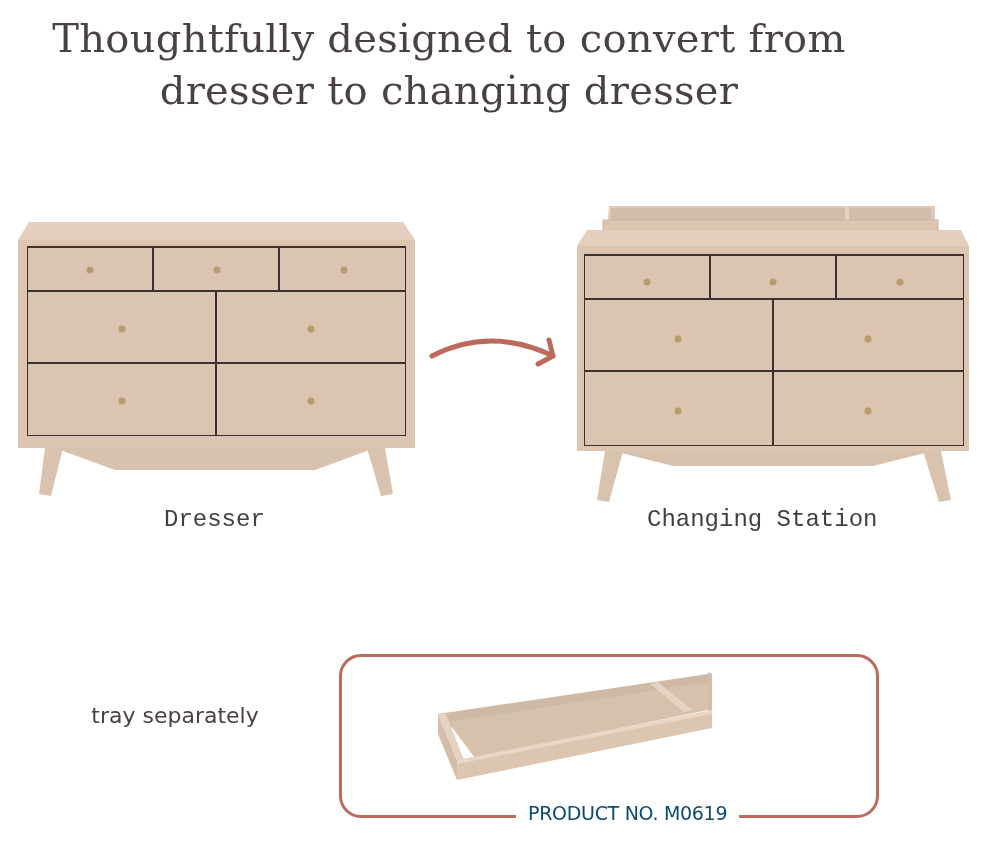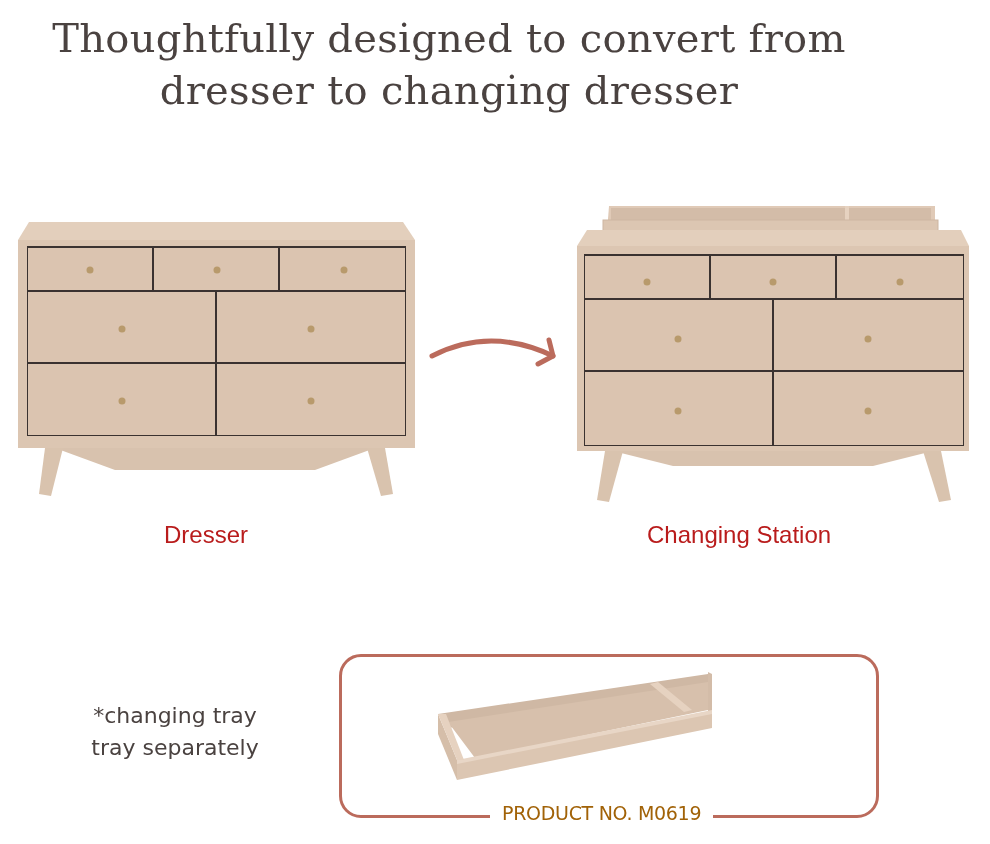--- a/index.html
+++ b/index.html
@@ -1,23 +1,23 @@
 <!DOCTYPE html>
 <html><head>
 <meta charset="utf-8">
 <style>
   html, body { margin:0; padding:0; background:#ffffff; }
   body { width:990px; height:844px; position:relative; overflow:hidden; font-family:"Liberation Sans", sans-serif; }
   .headline { position:absolute; left:0; top:12px; width:898px; text-align:center; color:#4a4240;
     font-family:"DejaVu Serif", serif; font-size:40px; line-height:52px; letter-spacing:0.3px; font-weight:normal; }
   .headline div { white-space:nowrap; }
-  .label { position:absolute; top:521px; font-family:Liberation Sans, sans-serif; font-size:24px; color:#b91c1c; white-space:nowrap; }
+  .label { position:absolute; top:506px; font-family:Liberation Mono, monospace; font-size:24px; color:#404040; white-space:nowrap; }
   .note { position:absolute; left:60px; top:700px; width:230px; text-align:center; font-family:"DejaVu Sans", sans-serif; font-size:22px; line-height:32px; color:#4a4240; }
   .tray-box { position:absolute; left:339px; top:654px; width:540px; height:164px; border:3px solid #bb6b5c; border-radius:22px; box-sizing:border-box; }
-  .product-no { position:absolute; left:490px; top:802px; padding:0 12px; background:#fff; font-family:"DejaVu Sans", sans-serif; font-size:19px; color:#a16207; letter-spacing:-0.3px; white-space:nowrap; }
+  .product-no { position:absolute; left:516px; top:802px; padding:0 12px; background:#fff; font-family:"DejaVu Sans", sans-serif; font-size:19px; color:#0c4a6e; letter-spacing:-0.3px; white-space:nowrap; }
   svg { position:absolute; }
 </style>
 </head>
 <body>
 
 <h1 class="headline" style="margin:0;">
   <div>Thoughtfully designed to convert from</div>
   <div>dresser to changing dresser</div>
 </h1>
 
@@ -93,21 +93,20 @@
       <circle cx="295" cy="135" r="3.5"></circle>
     <circle cx="105" cy="207" r="3.5"></circle>
       <circle cx="295" cy="207" r="3.5"></circle>
   </g>
 </svg>
 
 <div class="label" style="left:164px;">Dresser</div>
 <div class="label" style="left:647px;">Changing Station</div>
 
 <div class="note">
-  <div>*changing tray</div>
   <div>tray separately</div>
 </div>
 
 <div class="tray-box"></div>
 
 <svg style="left:430px; top:670px;" width="320" height="120" viewBox="0 0 320 120">
 
   <polygon points="8,44 278,4 278,18 18,58" fill="#cfb8a4"></polygon>
 
   <polygon points="18,52 278,12 278,40 45,88" fill="#d7c0ac"></polygon>

